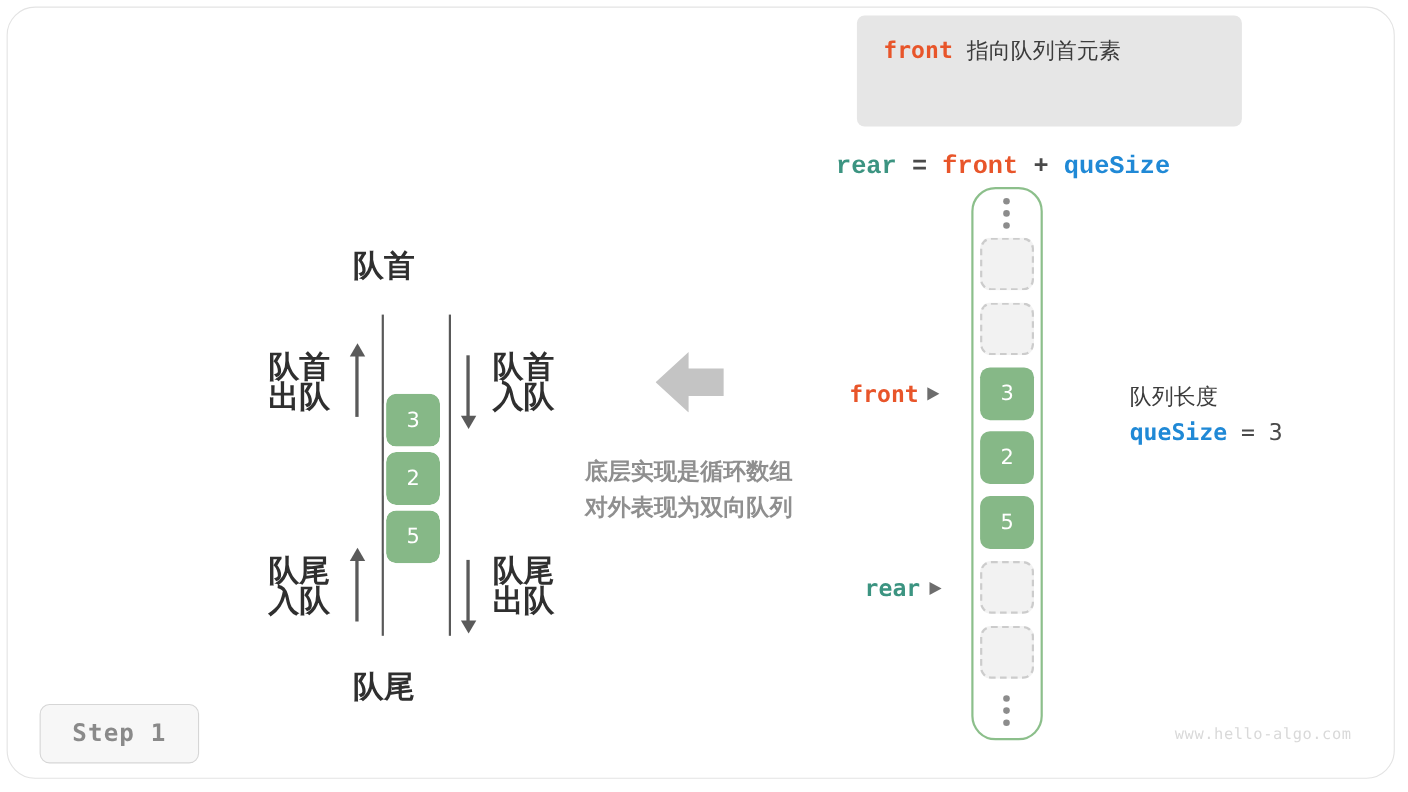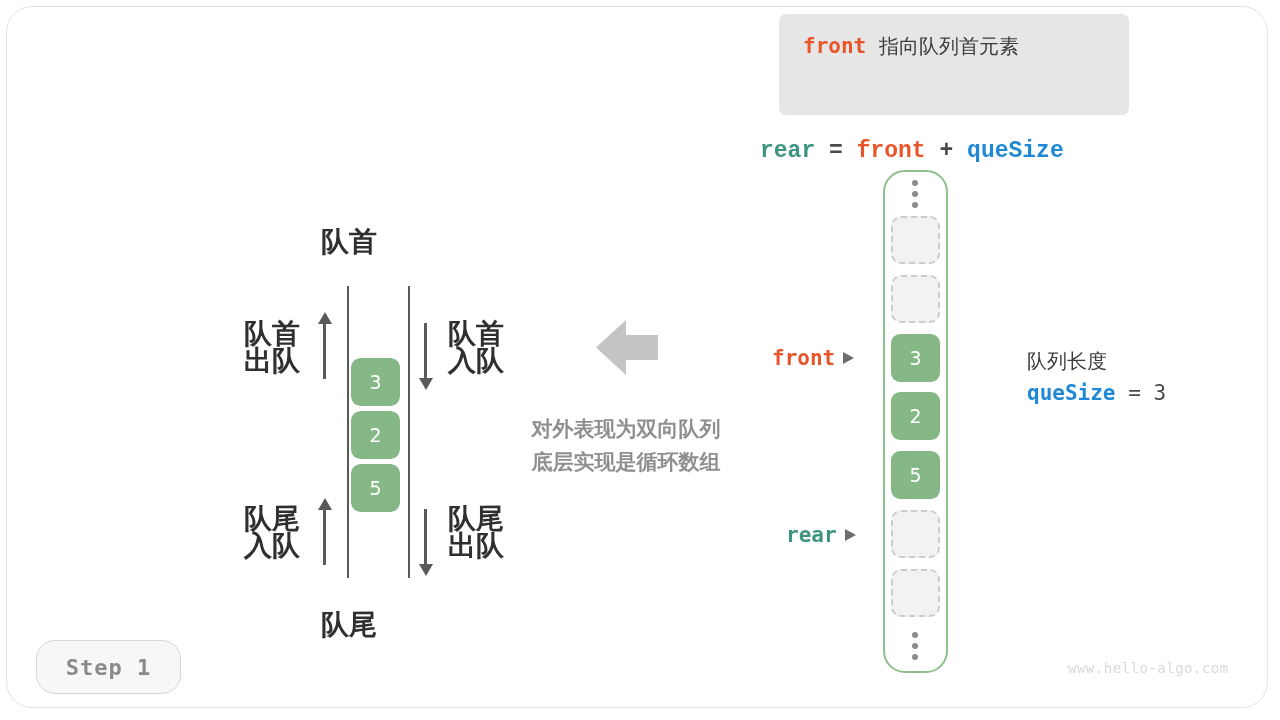--- a/index.html
+++ b/index.html
@@ -232,21 +232,21 @@
   }
 
   
   .step-badge {
     left: 36px;
     top: 640px;
     width: 145px;
     height: 54px;
     background: #f7f7f7;
     border: 1px solid #d6d6d6;
-    border-radius: 19px;
+    border-radius: 9px;
     box-sizing: border-box;
     display: flex;
     align-items: center;
     justify-content: center;
     font-family: "DejaVu Sans Mono", monospace;
     font-size: 22px;
     font-weight: bold;
     color: #8a8a8a;
     letter-spacing: 1px;
   }
@@ -314,22 +314,22 @@
   <div class="abs cell cell-sep lc2">2</div>
   <div class="abs cell cell-sep lc3">5</div>
 
   <div class="abs big-arrow">
     <svg width="62" height="55" viewBox="0 0 62 55">
       <polygon points="0,27.5 30,0 30,15 62,15 62,40 30,40 30,55" fill="#c4c4c4"></polygon>
     </svg>
   </div>
 
   <div class="abs center-note">
+    <div>底层实现是循环数组</div>
     <div>对外表现为双向队列</div>
-    <div>底层实现是循环数组</div>
   </div>
 
   <div class="abs array-box"></div>
 
   <div class="abs dots dots-top" style="left:915px;">
     <span></span>
       <span></span>
       <span></span>
   </div>
   <div class="abs dots dots-bot" style="left:915px;">

